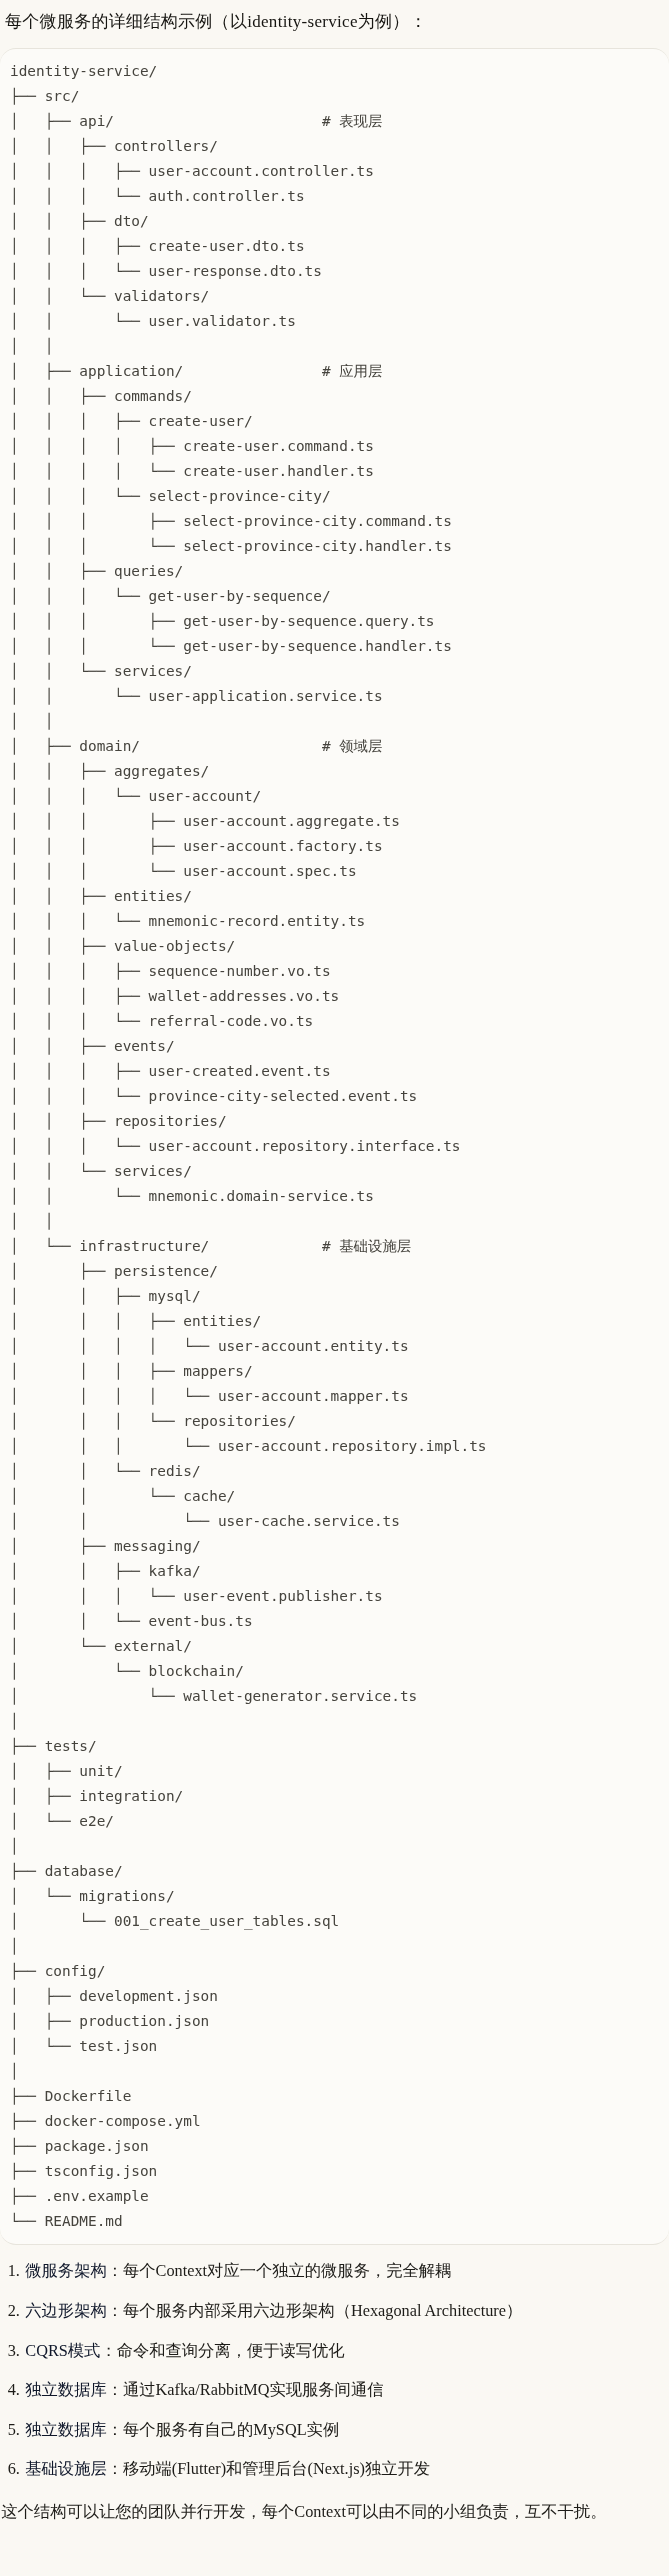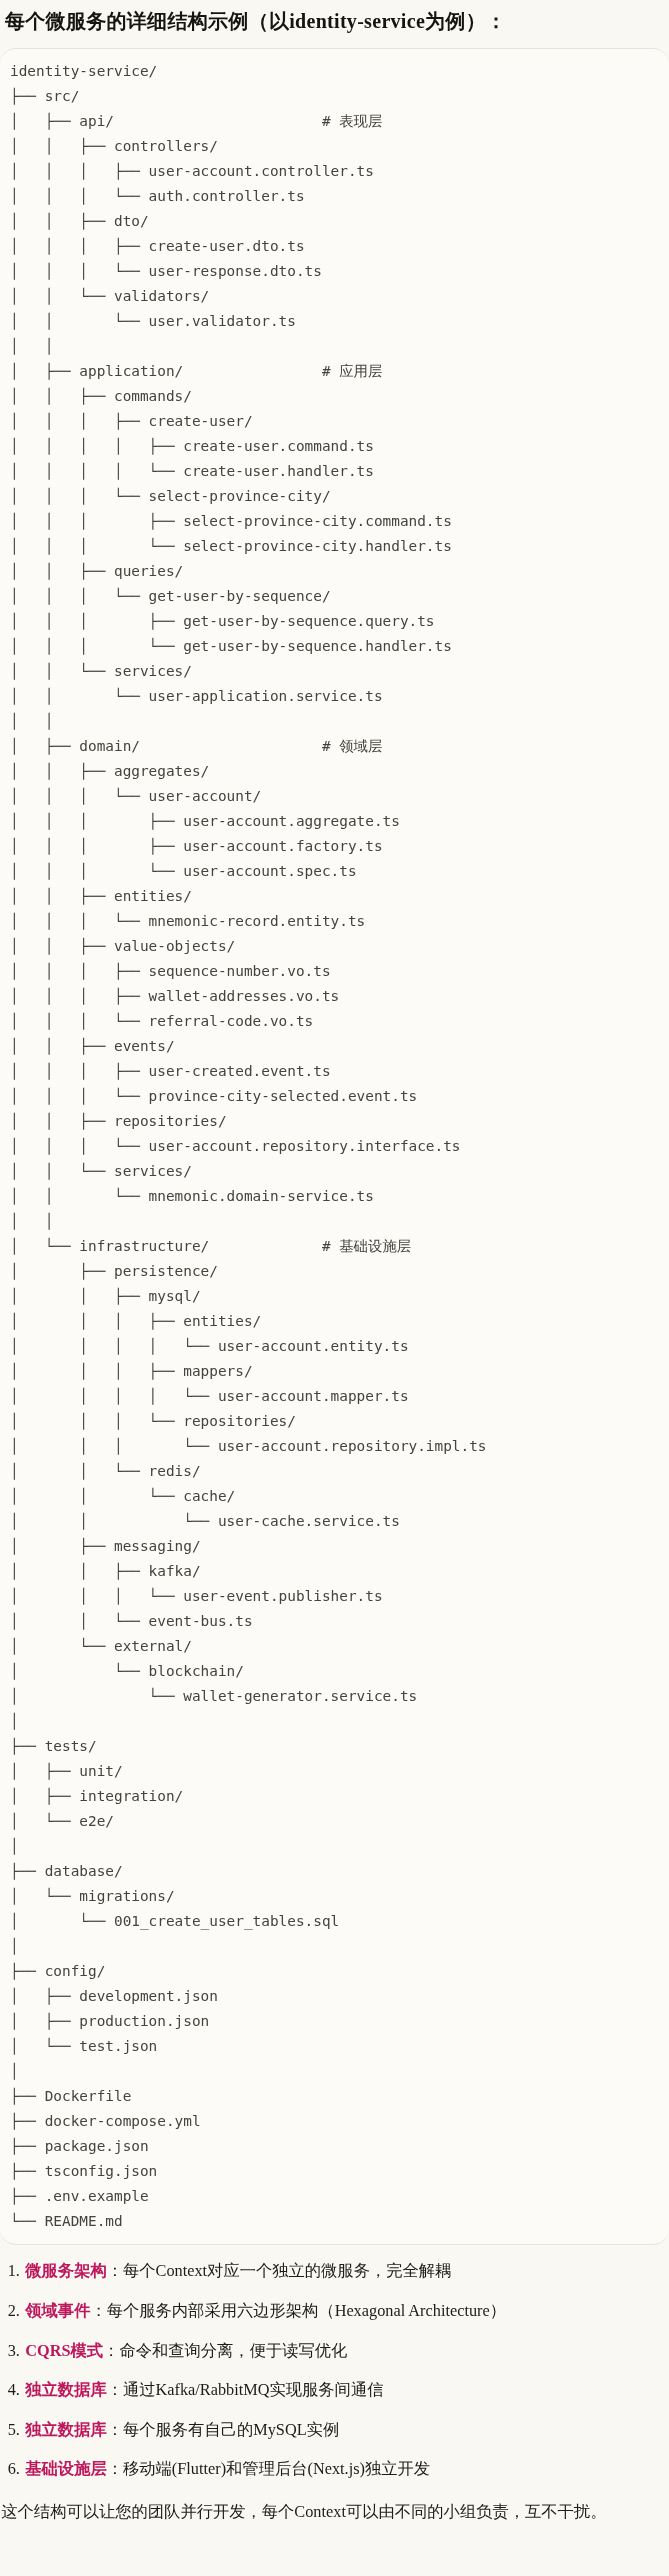--- a/index.html
+++ b/index.html
@@ -12,23 +12,23 @@
     height: 2576px;
     background: #faf8f3;
     color: #1d1c18;
     font-family: "Liberation Serif", serif;
     overflow: hidden;
     box-sizing: border-box;
   }
   .page-title {
     margin: 0;
     padding: 8.1px 5px 0 5px;
-    font-size: 20px;
+    font-size: 17px;
     line-height: 27.5px;
-    font-weight: 700;
+    font-weight: 400;
     color: #161511;
     letter-spacing: 0.3px;
   }
   .code-block {
     margin-top: 12.5px;
     background: #fcfbf8;
     border-top: 0.6px solid #e7e4dc;
     border-bottom: 0.6px solid #e7e4dc;
     padding: 10px 6.3px 10px 10px;
     box-sizing: border-box;
@@ -56,22 +56,22 @@
     list-style: decimal outside;
     font-size: 16.3px;
     line-height: 20.6px;
     color: #1d1c18;
   }
   .notes-list li {
     margin: 0 0 19px 0;
     padding-left: 1.3px;
   }
   .notes-list li .note-label {
-    font-weight: 700;
-    color: #be185d;
+    font-weight: 400;
+    color: #0f172a;
   }
   .closing-paragraph {
     margin: 20.6px 0 0 0;
     padding: 0 1.3px;
     font-size: 16.3px;
     line-height: 21px;
     color: #1d1c18;
   }
 </style>
 </head>
@@ -167,21 +167,21 @@
 ├── docker-compose.yml
 ├── package.json
 ├── tsconfig.json
 ├── .env.example
 └── README.md</pre>
   </div>
 
 
   <ol class="notes-list">
       <li><span class="note-label">微服务架构</span><span>：每个Context对应一个独立的微服务，完全解耦</span></li>
-      <li><span class="note-label">领域事件</span><span>：每个服务内部采用六边形架构（Hexagonal Architecture）</span></li>
+      <li><span class="note-label">六边形架构</span><span>：每个服务内部采用六边形架构（Hexagonal Architecture）</span></li>
       <li><span class="note-label">CQRS模式</span><span>：命令和查询分离，便于读写优化</span></li>
       <li><span class="note-label">独立数据库</span><span>：通过Kafka/RabbitMQ实现服务间通信</span></li>
       <li><span class="note-label">独立数据库</span><span>：每个服务有自己的MySQL实例</span></li>
       <li><span class="note-label">基础设施层</span><span>：移动端(Flutter)和管理后台(Next.js)独立开发</span></li>
     </ol>
 
   <p class="closing-paragraph">这个结构可以让您的团队并行开发，每个Context可以由不同的小组负责，互不干扰。</p>
 
 </div>
 

